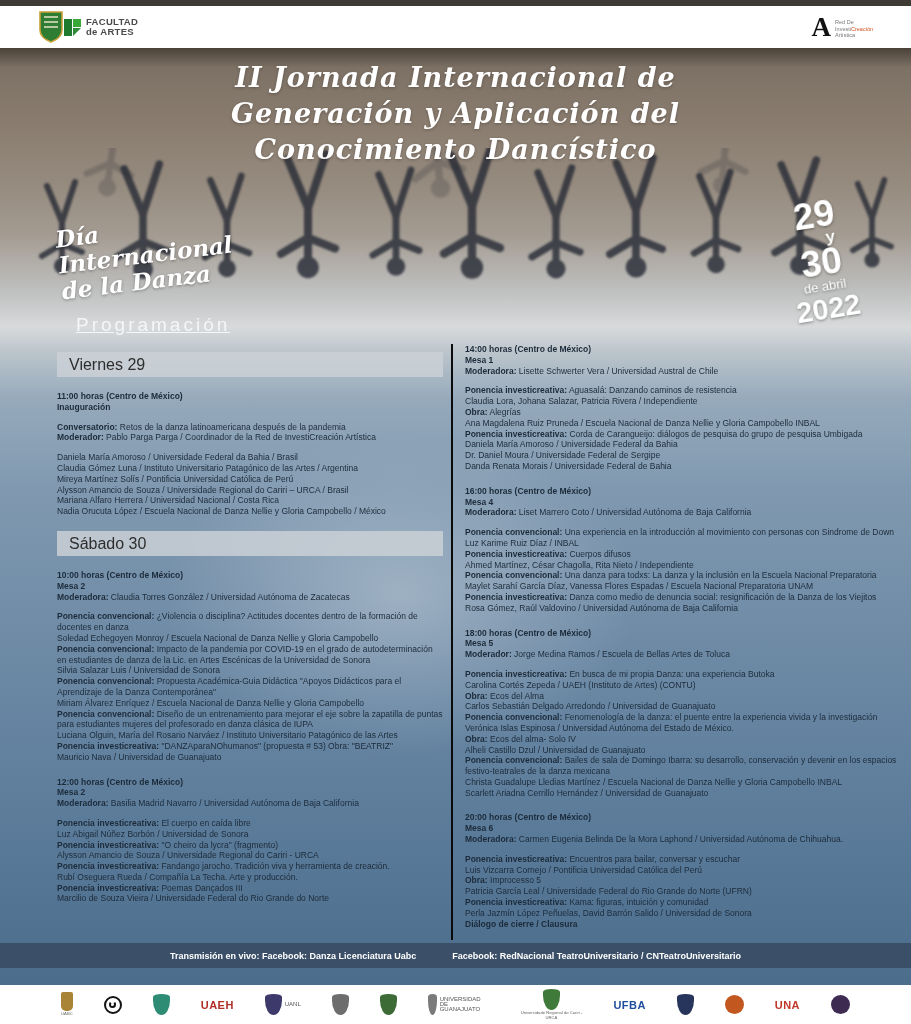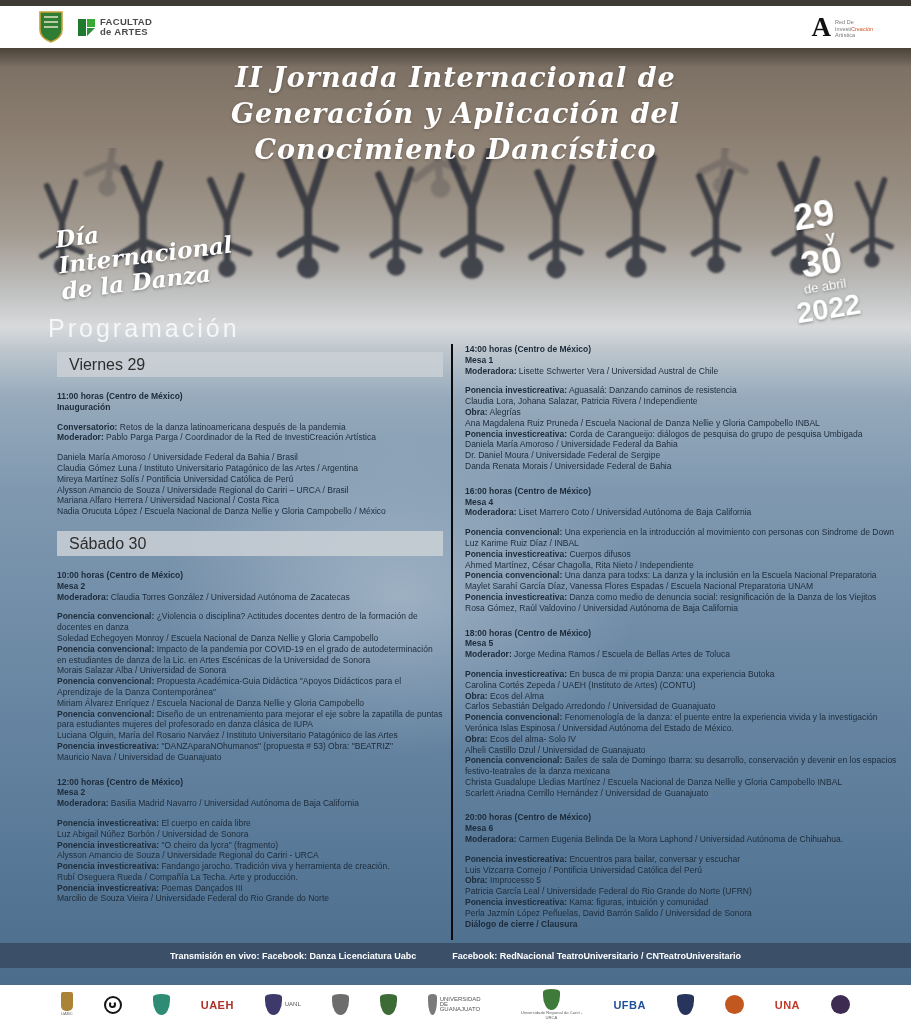--- a/index.html
+++ b/index.html
@@ -6,21 +6,21 @@
   body{width:911px;height:1024px;position:relative;background:#ffffff;
        font-family:"Liberation Sans",sans-serif;overflow:hidden;}
   .page{position:absolute;inset:0;}
 
   
   .topstrip{position:absolute;top:0;left:0;right:0;height:6px;background:#3e3a34;}
 
   
   .hdr{position:absolute;top:6px;left:0;right:0;height:42px;background:#fff;
        display:flex;align-items:center;justify-content:space-between;padding:0 38px;box-sizing:border-box;}
-  .hdr-left{display:flex;align-items:center;gap:14px;}
+  .hdr-left{display:flex;align-items:center;}
   .fa-logo{display:flex;align-items:center;gap:5px;}
   .fa-text{display:flex;flex-direction:column;font-size:9.5px;line-height:10px;color:#4a4a4a;font-weight:bold;letter-spacing:.3px;}
   .hdr-right{display:flex;align-items:flex-start;gap:4px;}
   .red-A{font-family:"Liberation Serif",serif;font-size:27px;line-height:26px;font-weight:bold;color:#111;}
   .red-text{display:flex;flex-direction:column;font-size:5.5px;line-height:6.5px;color:#777;padding-top:5px;}
   .red-text .accent{color:#d4521e;}
 
   
   .poster{position:absolute;top:48px;left:0;right:0;height:979px;overflow:hidden;
     background:
@@ -41,22 +41,22 @@
              font-family:"DejaVu Serif",serif;font-style:italic;font-weight:bold;
              color:#fff;font-size:23px;line-height:26px;text-shadow:0 1px 3px rgba(0,0,0,.35);}
 
   .dates{position:absolute;right:30px;top:150px;width:120px;z-index:2;transform:rotate(-9deg);
          color:#fff;font-weight:bold;text-align:center;text-shadow:0 1px 3px rgba(0,0,0,.4);}
   .dates .d-big{font-size:37px;line-height:33px;display:block;}
   .dates .d-y{font-size:17px;line-height:15px;display:block;margin-left:26px;}
   .dates .d-small{font-size:13px;line-height:15px;display:block;font-weight:normal;}
   .dates .d-year{font-size:29px;line-height:30px;display:block;}
 
-  .prog-label{position:absolute;left:48px;top:266px;z-index:2;color:#f4f6f8;
-              font-size:25px;letter-spacing:3px;font-weight:400;}
+  .prog-label{position:absolute;left:76px;top:266px;z-index:2;color:#f4f6f8;
+              font-size:19px;letter-spacing:3px;font-weight:400;text-decoration:underline;}
 
   .columns{position:absolute;left:57px;right:8px;top:296px;z-index:2;display:flex;align-items:flex-start;}
   .col{color:#1c2b3a;}
   .col.left{width:386px;flex:0 0 386px;margin-top:8px;}
   .col.right{flex:1;border-left:2px solid #0b0b0b;padding-left:12px;margin-left:8px;min-height:596px;}
 
   .day-header{height:25px;line-height:25px;background:rgba(202,208,214,.85);
               color:#2e2e2e;font-size:16px;padding-left:12px;margin-bottom:14px;}
   .day-header + .session{margin-top:0;}
   .session{margin-bottom:14px;}
@@ -199,21 +199,21 @@
           </div>
           <div class="day-header">Sábado 30</div>
           <div class="session">
             <div class="line"><b>10:00 horas (Centro de México)</b></div>
             <div class="line"><b>Mesa 2</b></div>
             <div class="line"><b>Moderadora:</b> Claudia Torres González / Universidad Autónoma de Zacatecas</div>
             <div class="gap"></div>
             <div class="line"><b>Ponencia convencional:</b> ¿Violencia o disciplina? Actitudes docentes dentro de la formación de docentes en danza</div>
             <div class="line">Soledad Echegoyen Monroy / Escuela Nacional de Danza Nellie y Gloria Campobello</div>
             <div class="line"><b>Ponencia convencional:</b> Impacto de la pandemia por COVID-19 en el grado de autodeterminación en estudiantes de danza de la Lic. en Artes Escénicas de la Universidad de Sonora</div>
-            <div class="line">Morais Salazar Alba / Universidad de Sonora</div>
+            <div class="line">Silvia Salazar Luis / Universidad de Sonora</div>
             <div class="line"><b>Ponencia convencional:</b> Propuesta Académica-Guia Didáctica "Apoyos Didácticos para el Aprendizaje de la Danza Contemporánea"</div>
             <div class="line">Miriam Álvarez Enríquez / Escuela Nacional de Danza Nellie y Gloria Campobello</div>
             <div class="line"><b>Ponencia convencional:</b> Diseño de un entrenamiento para mejorar el eje sobre la zapatilla de puntas para estudiantes mujeres del profesorado en danza clásica de IUPA</div>
             <div class="line">Luciana Olguin, María del Rosario Narváez / Instituto Universitario Patagónico de las Artes</div>
             <div class="line"><b>Ponencia investicreativa:</b> "DANZAparaNOhumanos" (propuesta # 53) Obra: "BEATRIZ"</div>
             <div class="line">Mauricio Nava / Universidad de Guanajuato</div>
           </div>
           <div class="session">
             <div class="line"><b>12:00 horas (Centro de México)</b></div>
             <div class="line"><b>Mesa 2</b></div>

